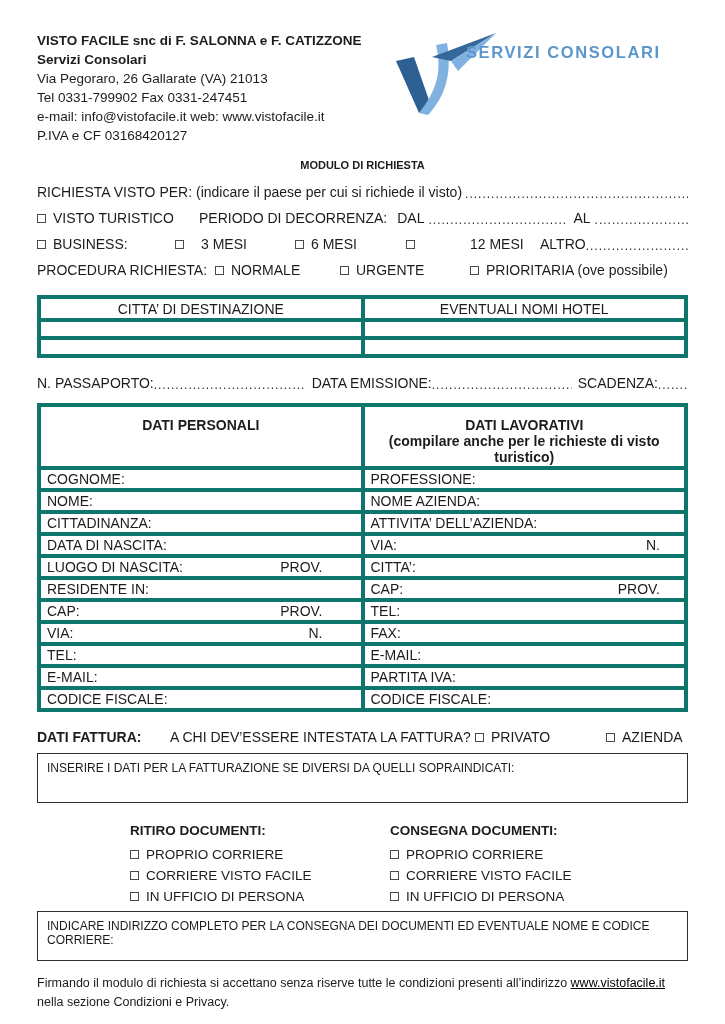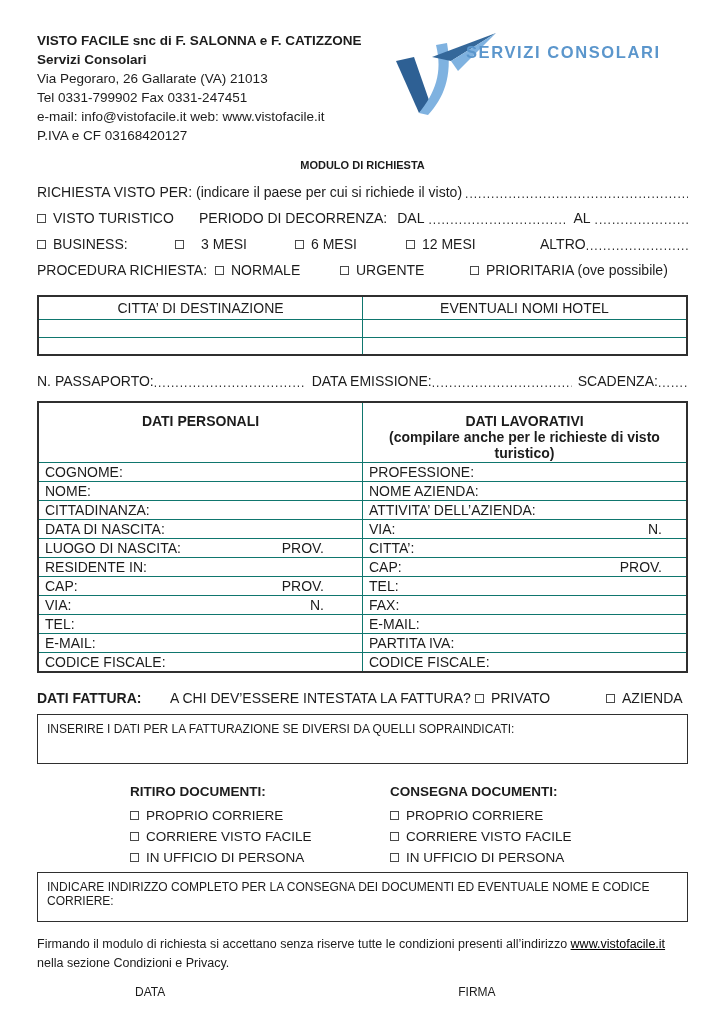--- a/index.html
+++ b/index.html
@@ -43,21 +43,21 @@
   .dots {
     overflow:hidden; white-space:nowrap;
     font-size:12px; letter-spacing:1px; color:#2a2a2a;
     transform:translateY(2px);
   }
   .grow { flex:1; }
   .w { display:inline-flex; align-items:center; flex:none; }
   
   table { border-collapse:collapse; width:651px; table-layout:fixed; }
   .tbl { border:2px solid #2f2f2f; margin-top:12px; }
-  .tbl td, .tbl th { border:1px solid #0f766e; font-size:14px; font-weight:normal; padding:1px 6px; }
+  .tbl td, .tbl th { border:4px solid #0f766e; font-size:14px; font-weight:normal; padding:1px 6px; }
   .city-tbl th { height:23px; text-align:center; }
   .city-tbl td { height:18px; }
   .dati-tbl th { height:44px; text-align:center; vertical-align:top; font-weight:bold; padding-top:10px; }
   .dati-tbl .sub { font-weight:bold; }
   .dati-tbl td { height:18px; }
   .cell-flex { display:flex; align-items:center; }
   .sec-l { margin-left:auto; margin-right:32px; }
   .sec-r { margin-left:auto; margin-right:18px; }
   
   .pass { margin-top:17px; display:flex; align-items:center; font-size:14px; white-space:nowrap; }
@@ -130,21 +130,21 @@
         <span>BUSINESS:</span>
       </span>
       <span class="w" style="width:120px;gap:10px;">
         <span class="cb"></span>
         <span>3 MESI</span>
       </span>
       <span class="w" style="width:111px;">
         <span class="cb"></span>
         <span>6 MESI</span>
       </span>
-      <span class="w" style="width:134px;">
+      <span class="w" style="width:134px;gap:48px;">
         <span class="cb"></span>
         <span>12 MESI</span>
       </span>
       <span>ALTRO</span>
       <span class="dots grow">............................................................................................................................................................</span>
     </div>
     <div class="req-row">
       <span class="w" style="width:178px;">PROCEDURA RICHIESTA:</span>
       <span class="w" style="width:125px;">
         <span class="cb"></span>

